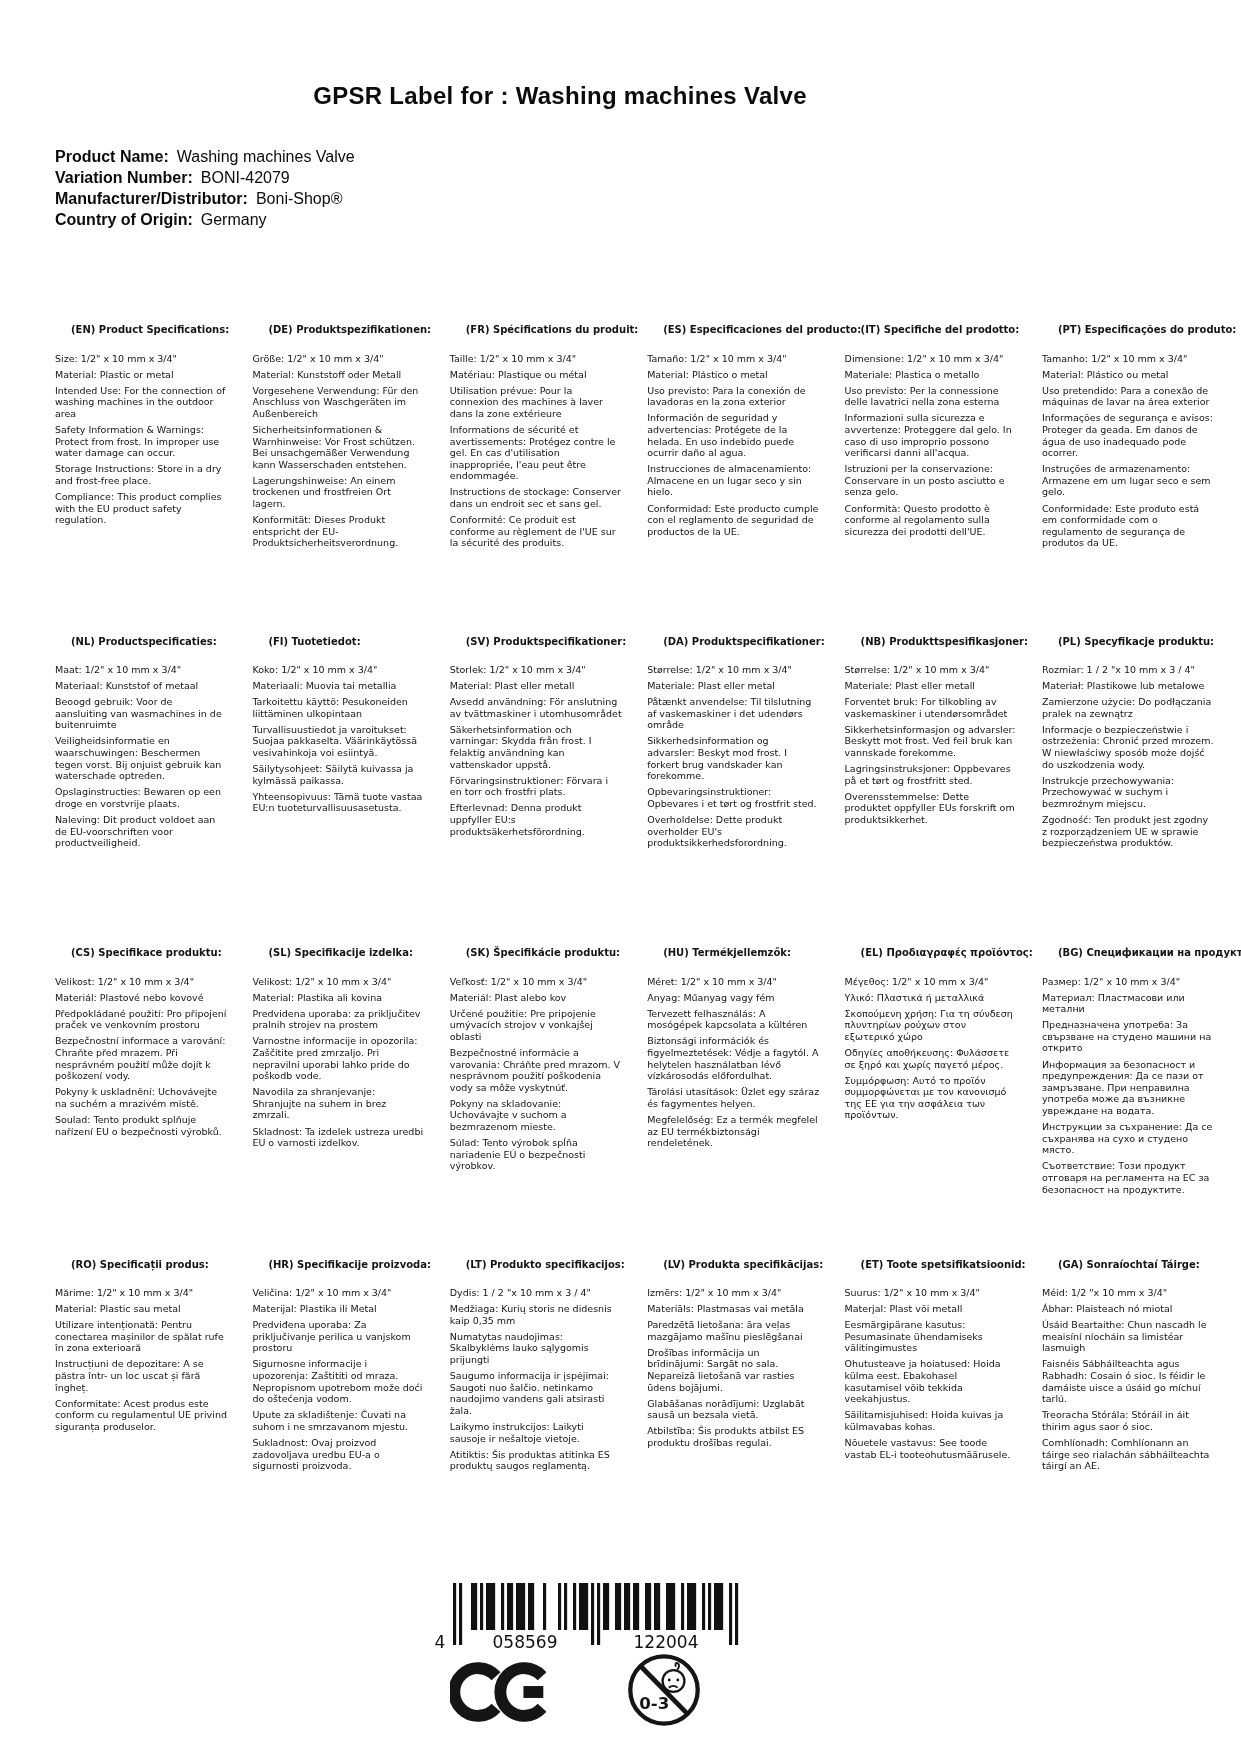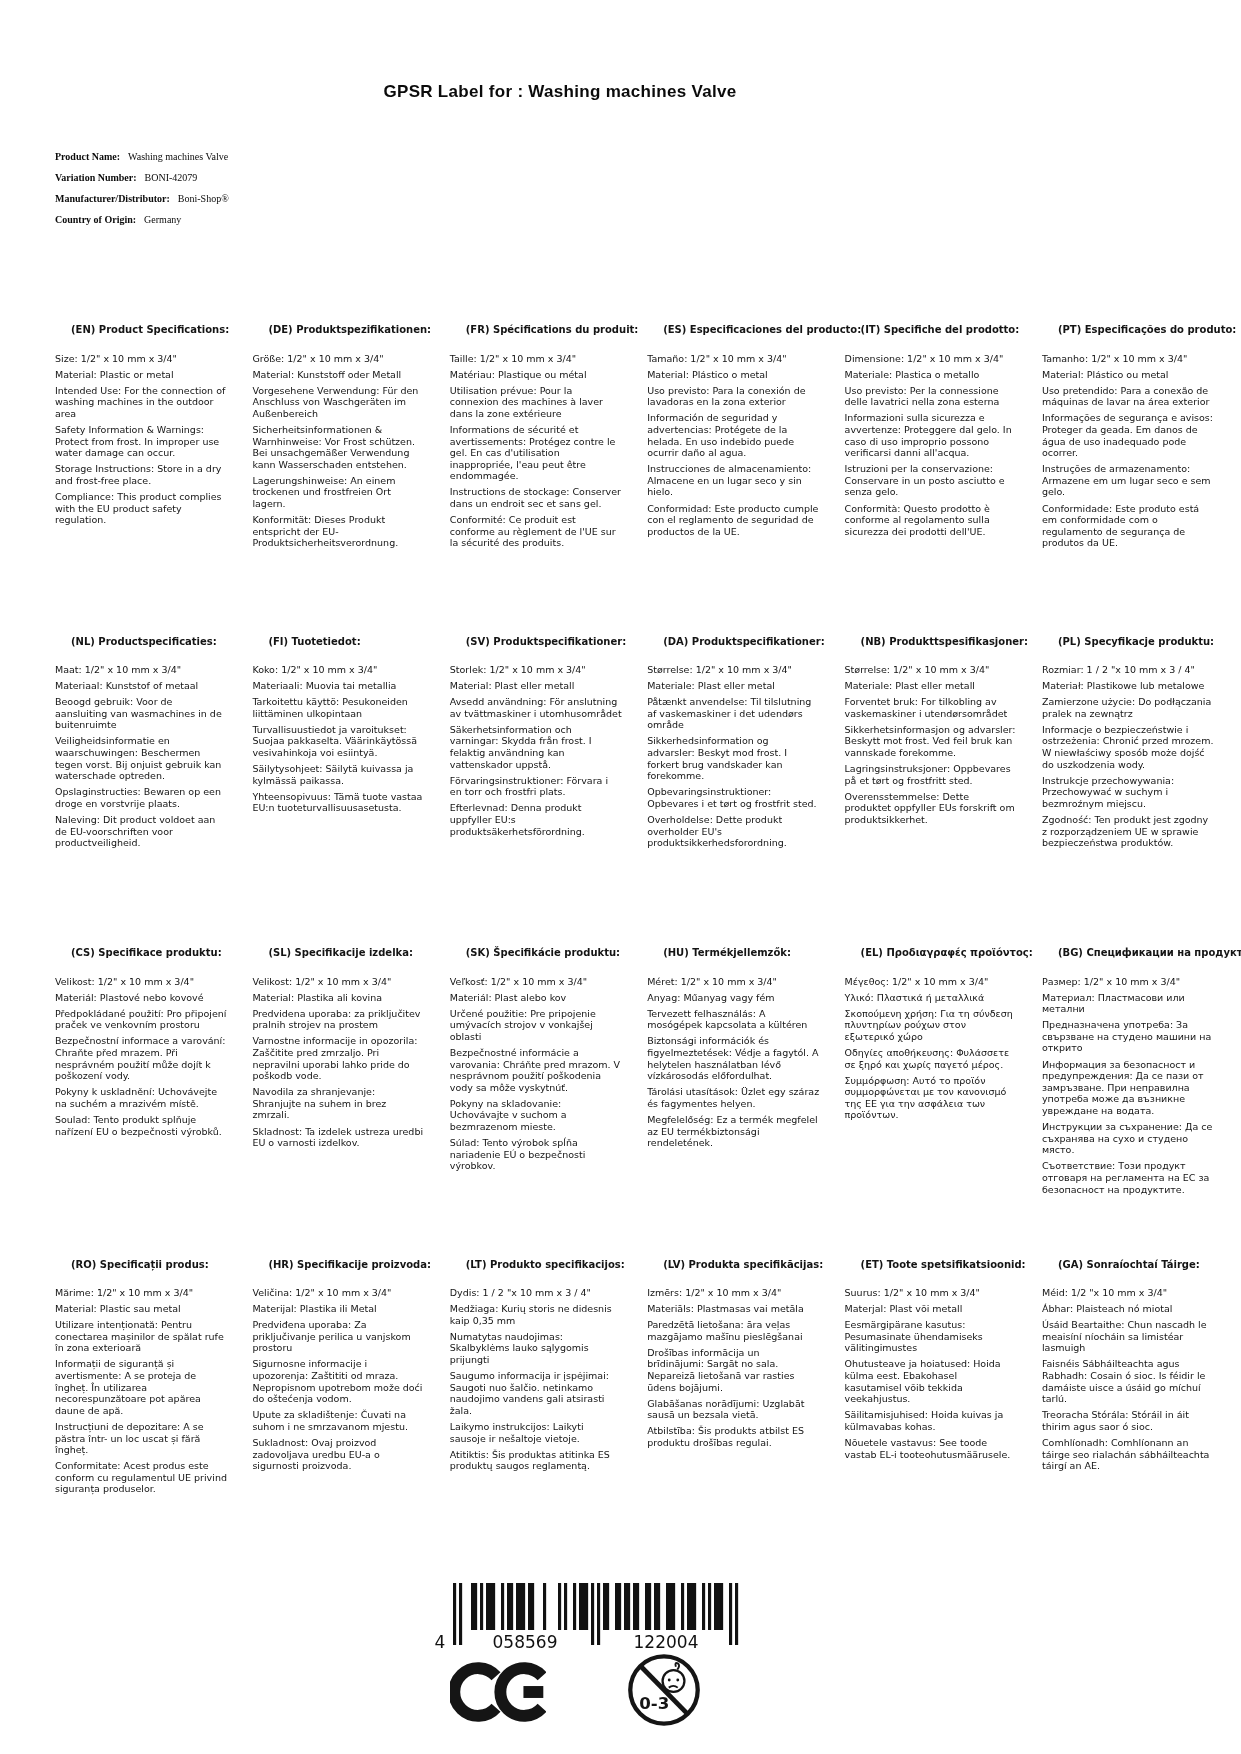--- a/index.html
+++ b/index.html
@@ -6,27 +6,27 @@
   body {
     width:1241px; height:1754px;
     background:#ffffff; color:#111;
     font-family:"DejaVu Sans", sans-serif;
     position:relative; overflow:hidden;
   }
   .page-title {
     position:absolute; top:82px; left:40px; width:1040px;
     text-align:center;
     font-family:"Liberation Sans", sans-serif;
-    font-weight:bold; font-size:17px; color:#0b0b0b;
+    font-weight:bold; font-size:24px; color:#0b0b0b;
     letter-spacing:0.3px;
   }
   .product-info {
     position:absolute; left:55px; top:146px;
-    font-family:Liberation Serif, serif;
-    font-size:10px; line-height:21px; color:#0b0b0b;
+    font-family:Liberation Sans, sans-serif;
+    font-size:16px; line-height:21px; color:#0b0b0b;
   }
   .pi-row { white-space:nowrap; }
   .pi-label { font-weight:bold; }
   .pi-value { margin-left:8px; }
   .spec-grid {
     position:absolute; left:55px; top:308px;
     display:grid;
     grid-template-columns:repeat(6, 197.4px);
     grid-auto-rows:311.5px;
   }
@@ -398,21 +398,20 @@
     <div class="spec-block">
       <p class="spec-heading">(RO) Specificații produs:</p>
       <div>
 
           <p class="spec-p">Mărime: 1/2" x 10 mm x 3/4"</p>
 
           <p class="spec-p">Material: Plastic sau metal</p>
 
           <p class="spec-p">Utilizare intenționată: Pentru conectarea mașinilor de spălat rufe în zona exterioară</p>
 
-          <p class="spec-p">Informații de siguranță și avertismente: A se proteja de îngheț. În utilizarea necorespunzătoare pot apărea daune de apă.</p>
 
           <p class="spec-p">Instrucțiuni de depozitare: A se păstra într- un loc uscat și fără îngheț.</p>
 
           <p class="spec-p">Conformitate: Acest produs este conform cu regulamentul UE privind siguranța produselor.</p>
         </div>
     </div>
 
     <div class="spec-block">
       <p class="spec-heading">(HR) Specifikacije proizvoda:</p>
       <div>

